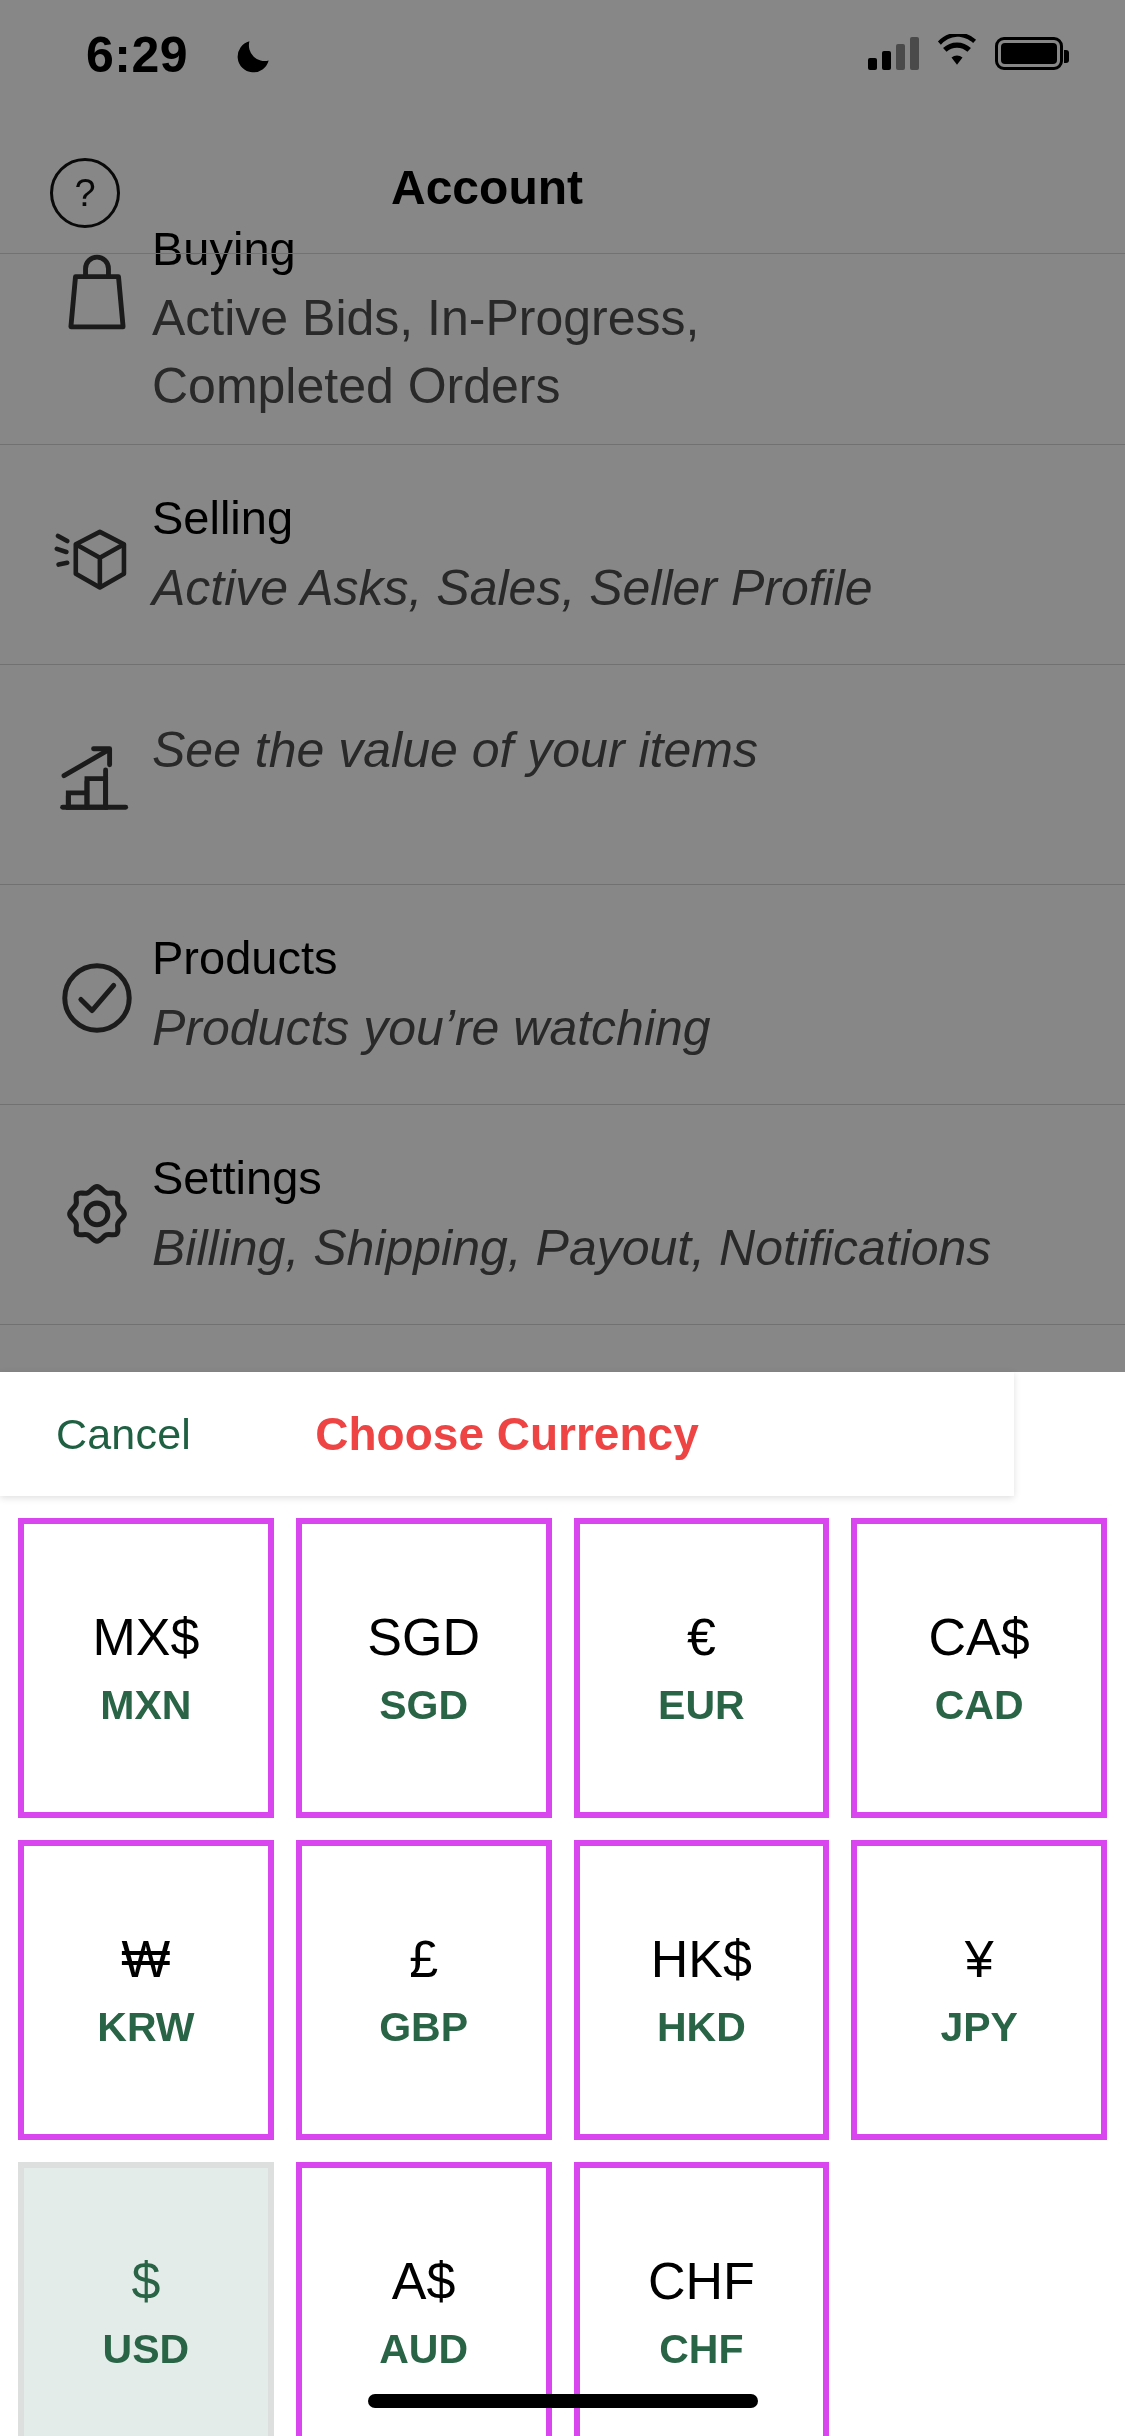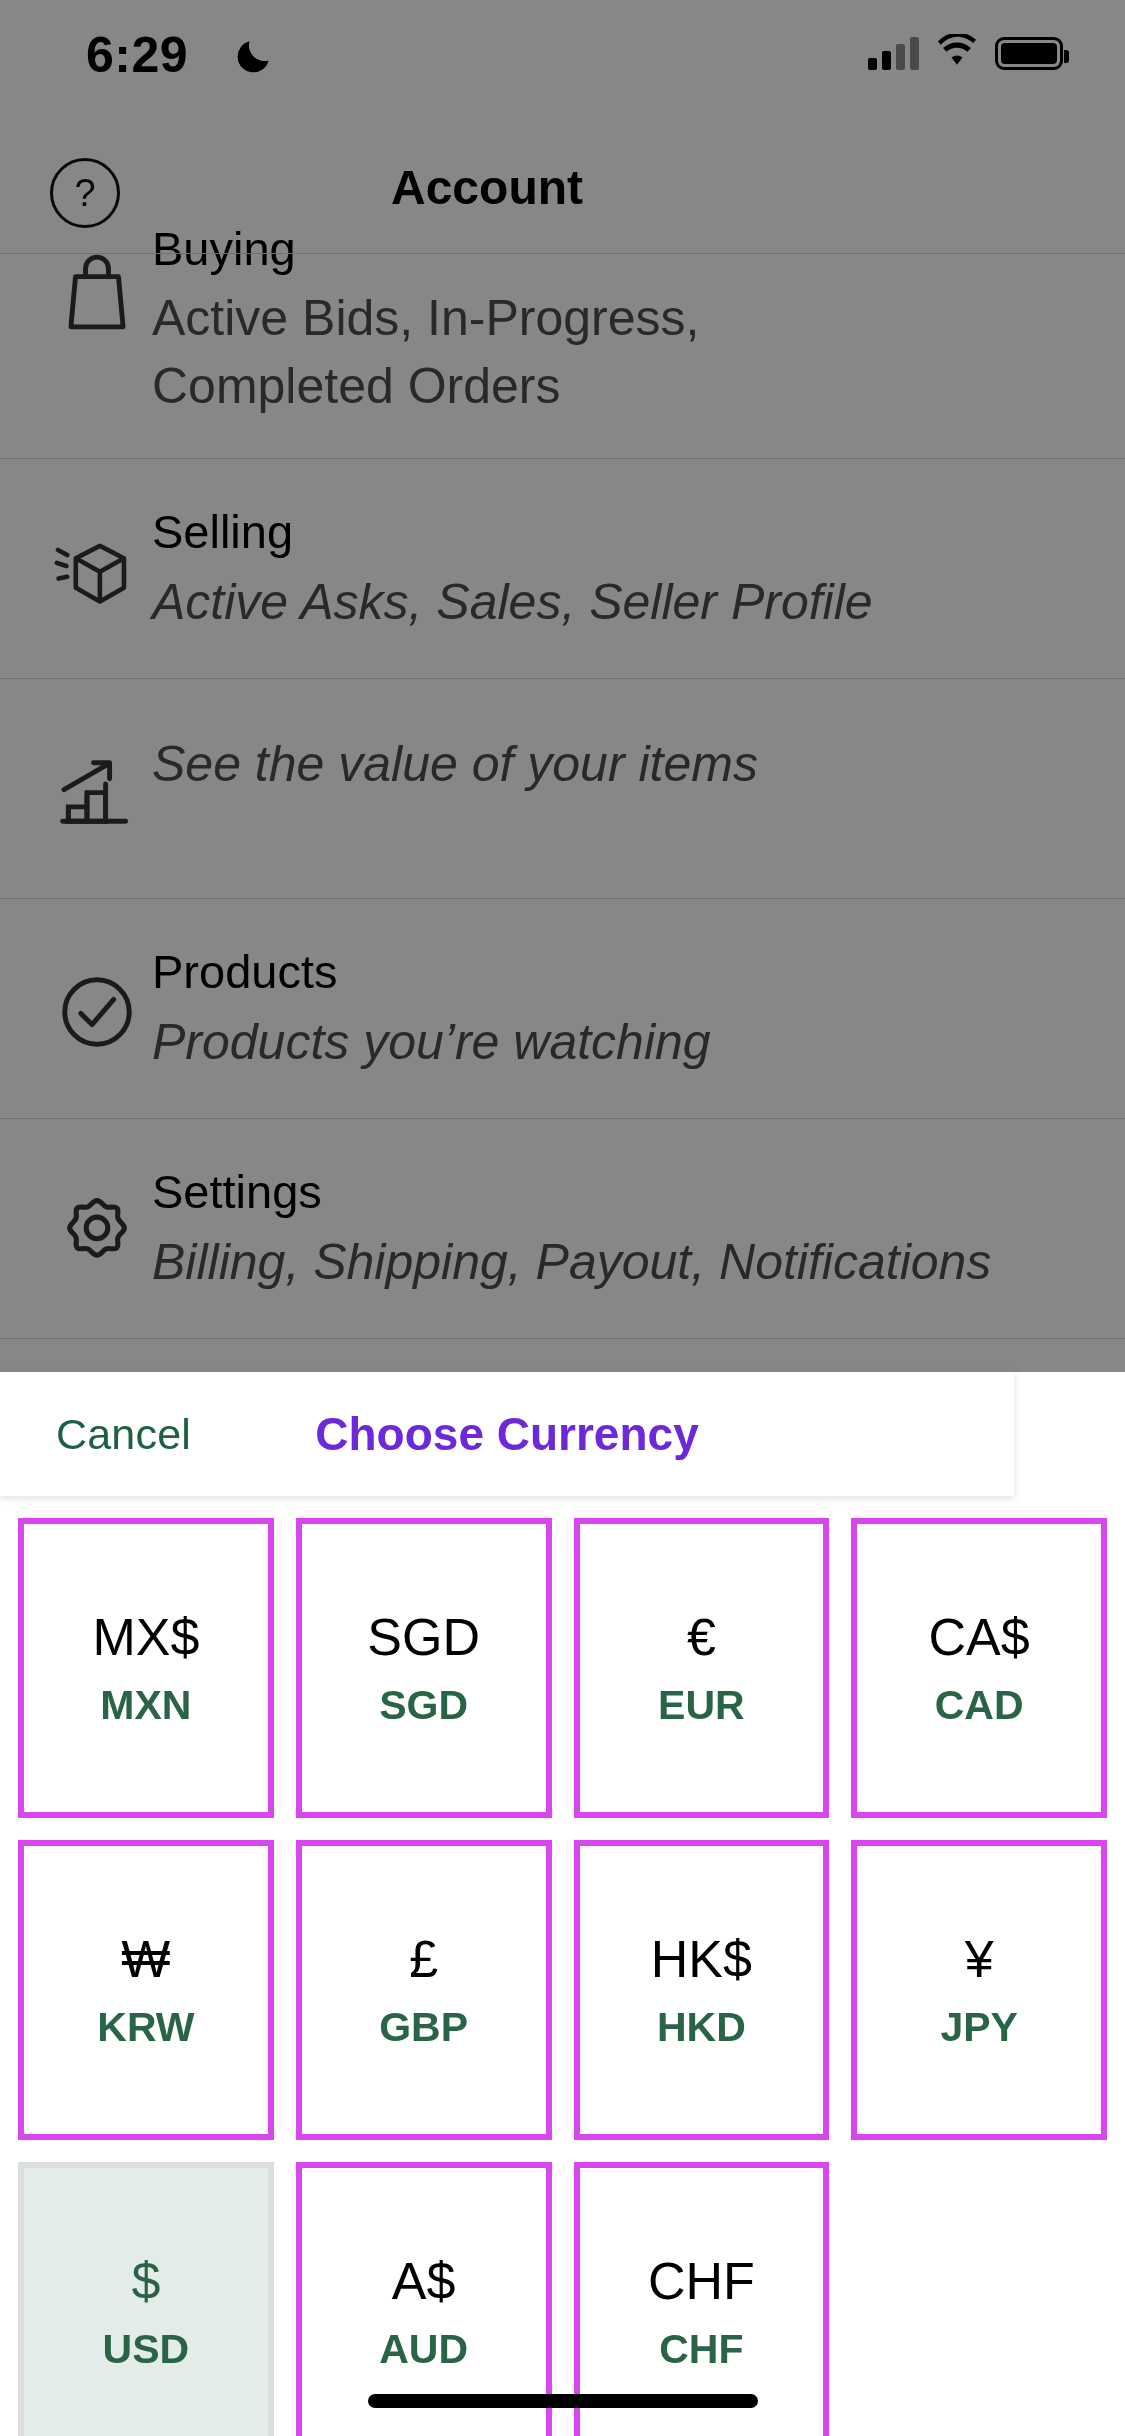--- a/index.html
+++ b/index.html
@@ -60,21 +60,21 @@
   #help-button span { font-size:38px; color:#111; line-height:1; }
   #nav-title {
     position:absolute; left:0; top:28px; width:974px; text-align:center;
     font-size:48px; font-weight:700; color:#000;
   }
 
   
   #account-list { position:absolute; left:0; top:176px; width:1125px; z-index:1; }
   .acct-row {
     position:relative; display:flex; align-items:flex-start;
-    padding:38px 42px 38px 42px; min-height:220px;
+    padding:38px 42px 24px 42px; min-height:220px;
     border-bottom:1px solid #d5d5d5;
   }
   .acct-icon {
     width:110px; flex:0 0 110px; display:flex;
     align-items:center; justify-content:center; padding-top:34px;
   }
   .acct-text { padding-top:6px; padding-right:30px; }
   .acct-title { font-size:47px; font-weight:500; color:#000; line-height:1.22; }
   .acct-sub {
     font-size:50px; color:#4e4e4e; line-height:1.35; margin-top:8px;
@@ -91,21 +91,21 @@
     position:relative; width:1014px; height:124px;
     display:flex; align-items:center;
     box-shadow:0 2px 7px rgba(0,0,0,0.13);
     background:#fff; z-index:2;
   }
   #cancel-button {
     position:absolute; left:56px; top:50%; transform:translateY(-50%);
     font-size:43px; color:#1f6043; letter-spacing:0.2px;
   }
   #sheet-title {
-    width:100%; text-align:center; font-size:46px; font-weight:700; color:#6d28d9;
+    width:100%; text-align:center; font-size:46px; font-weight:700; color:#ef4444;
   }
 
   #currency-grid {
     padding:22px 18px 0 18px;
     display:grid; grid-template-columns:repeat(4, 1fr);
     column-gap:22px; row-gap:22px;
   }
   .cur-tile {
     height:300px; background:#ffffff; border:6px solid #d946ef;
     display:flex; flex-direction:column; align-items:center; justify-content:center;

